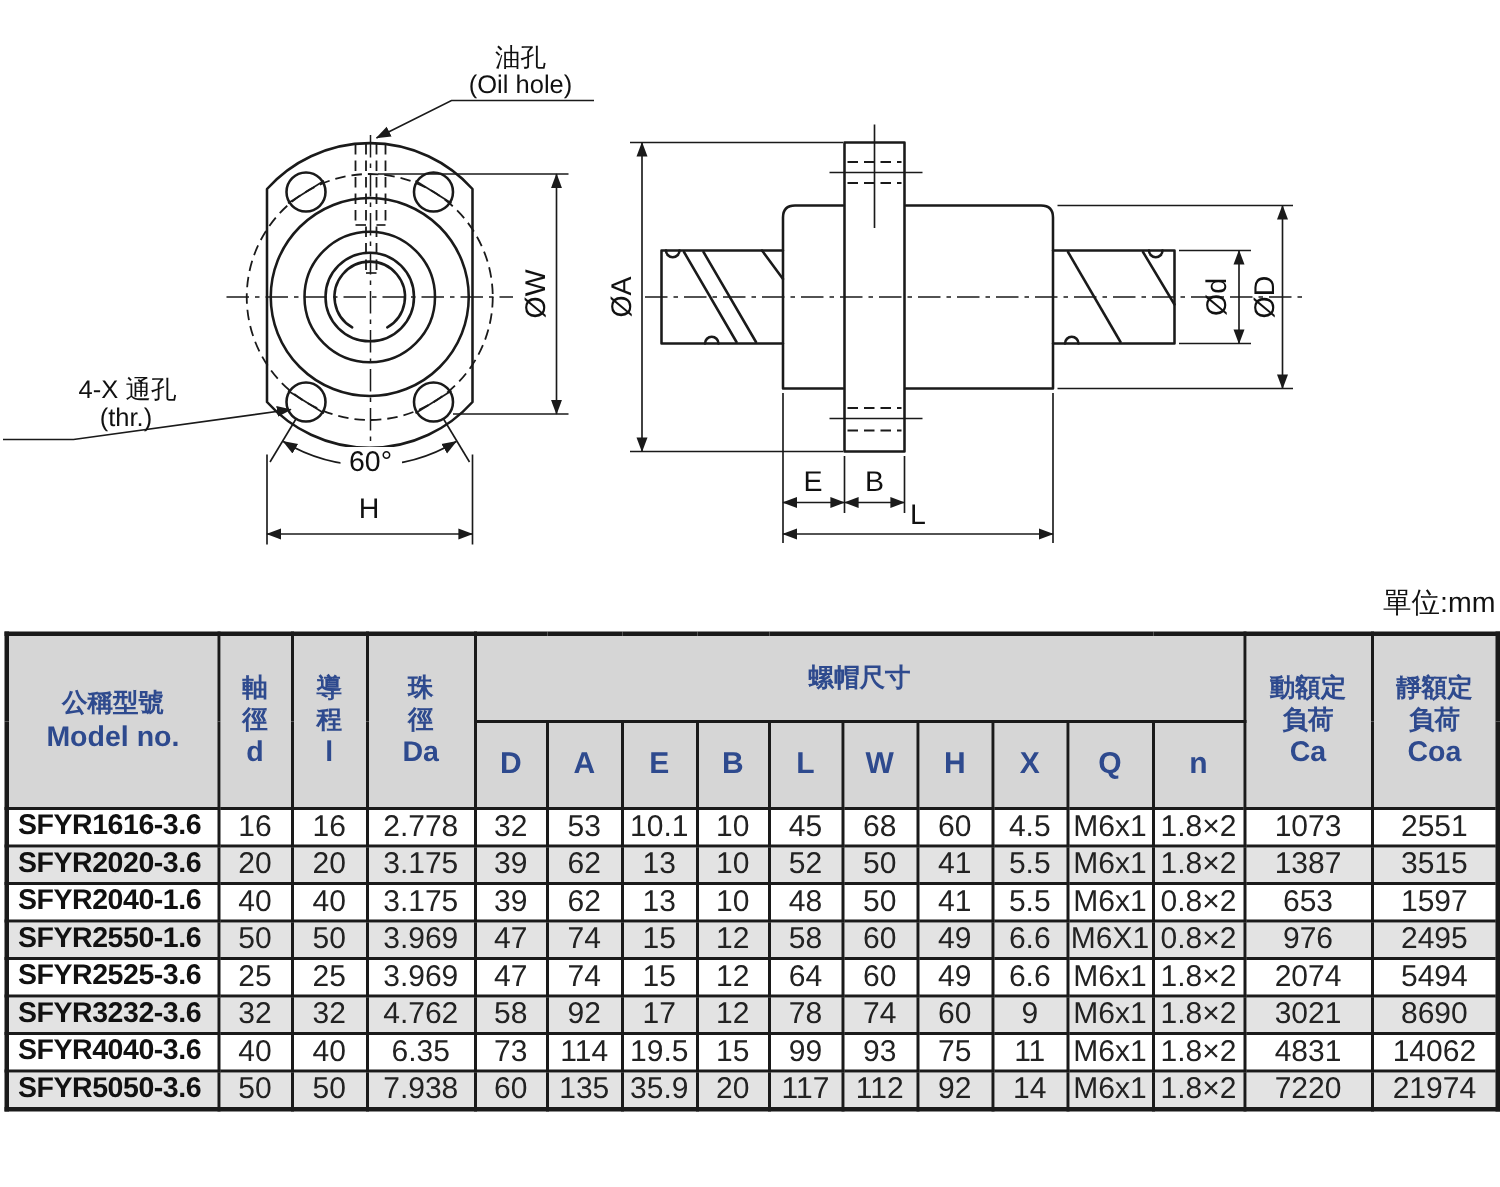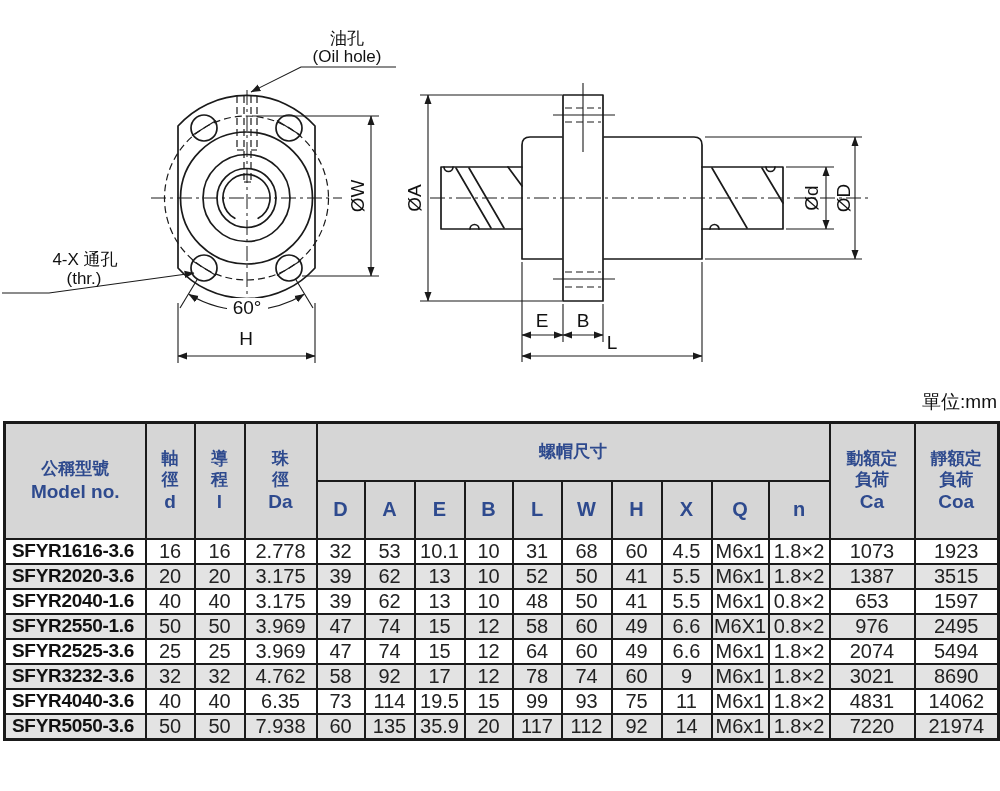--- a/index.html
+++ b/index.html
@@ -257,28 +257,28 @@
   <tbody id="spec-rows">
       <tr>
         <td class="model">SFYR1616-3.6</td>
         <td>16</td>
         <td>16</td>
         <td>2.778</td>
         <td>32</td>
         <td>53</td>
         <td>10.1</td>
         <td>10</td>
-        <td>31</td>
+        <td>45</td>
         <td>68</td>
         <td>60</td>
         <td>4.5</td>
         <td>M6x1</td>
         <td>1.8×2</td>
         <td>1073</td>
-        <td>1923</td>
+        <td>2551</td>
       </tr>
       <tr>
         <td class="model">SFYR2020-3.6</td>
         <td>20</td>
         <td>20</td>
         <td>3.175</td>
         <td>39</td>
         <td>62</td>
         <td>13</td>
         <td>10</td>

